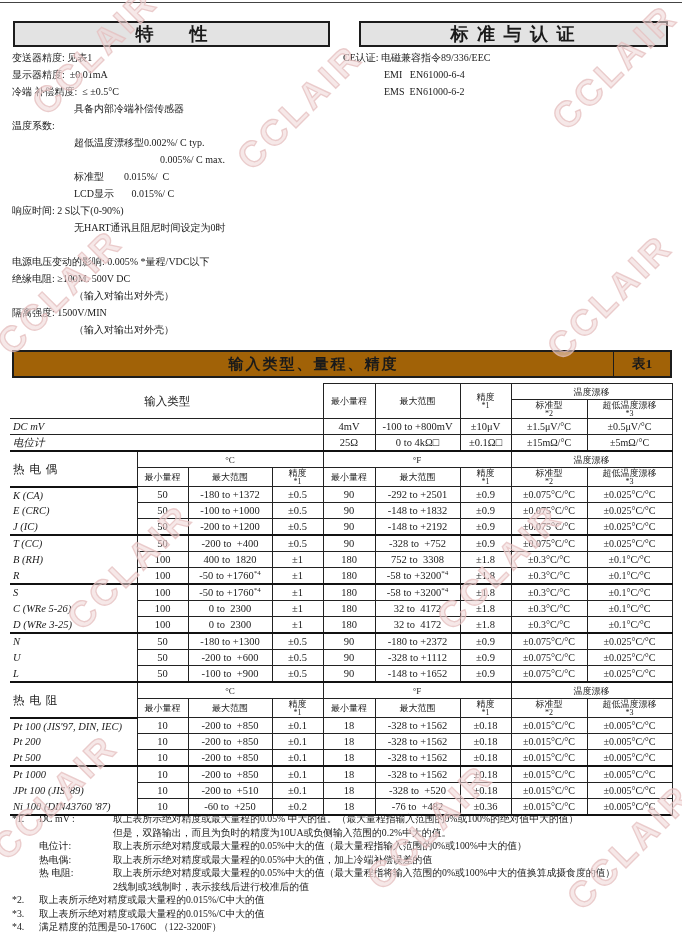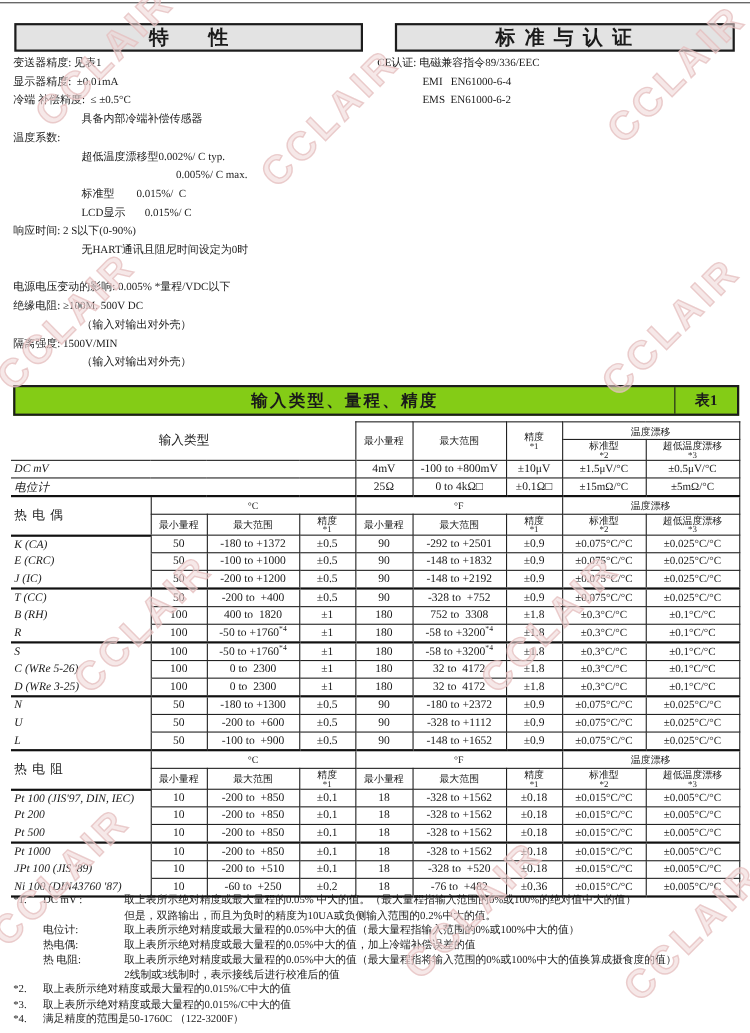--- a/index.html
+++ b/index.html
@@ -18,21 +18,21 @@
   .lines{position:absolute;font-size:10px;line-height:17px;white-space:pre;}
   #feat-lines{left:12px;top:49px;width:330px;}
   #stds-lines{left:343px;top:49px;width:330px;}
   .tline{white-space:pre;min-height:17px;}
   #feat-lines .i1{padding-left:62px;}
   #feat-lines .i2{padding-left:148px;}
   #stds-lines .i1{padding-left:41px;}
 
   
   #titlebar{position:absolute;left:12px;top:350px;width:656px;height:24px;
-            background:#84cc16;border:2px solid #1c1c1c;display:flex;}
+            background:#a16207;border:2px solid #1c1c1c;display:flex;}
   #titlebar .tmain{flex:1;display:flex;align-items:center;justify-content:center;
                    font-size:15px;font-weight:bold;letter-spacing:2px;}
   #titlebar .tsep{width:0;border-left:1.5px solid #1c1c1c;}
   #titlebar .ttag{width:56px;display:flex;align-items:center;justify-content:center;
                   font-size:13.5px;font-weight:bold;}
 
   
   #spec-table{position:absolute;left:10px;top:383px;width:662px;border-collapse:collapse;
               table-layout:fixed;font-size:10.5px;}
   #spec-table td,#spec-table th{border:1px solid #222;padding:0 1px;height:15px;

